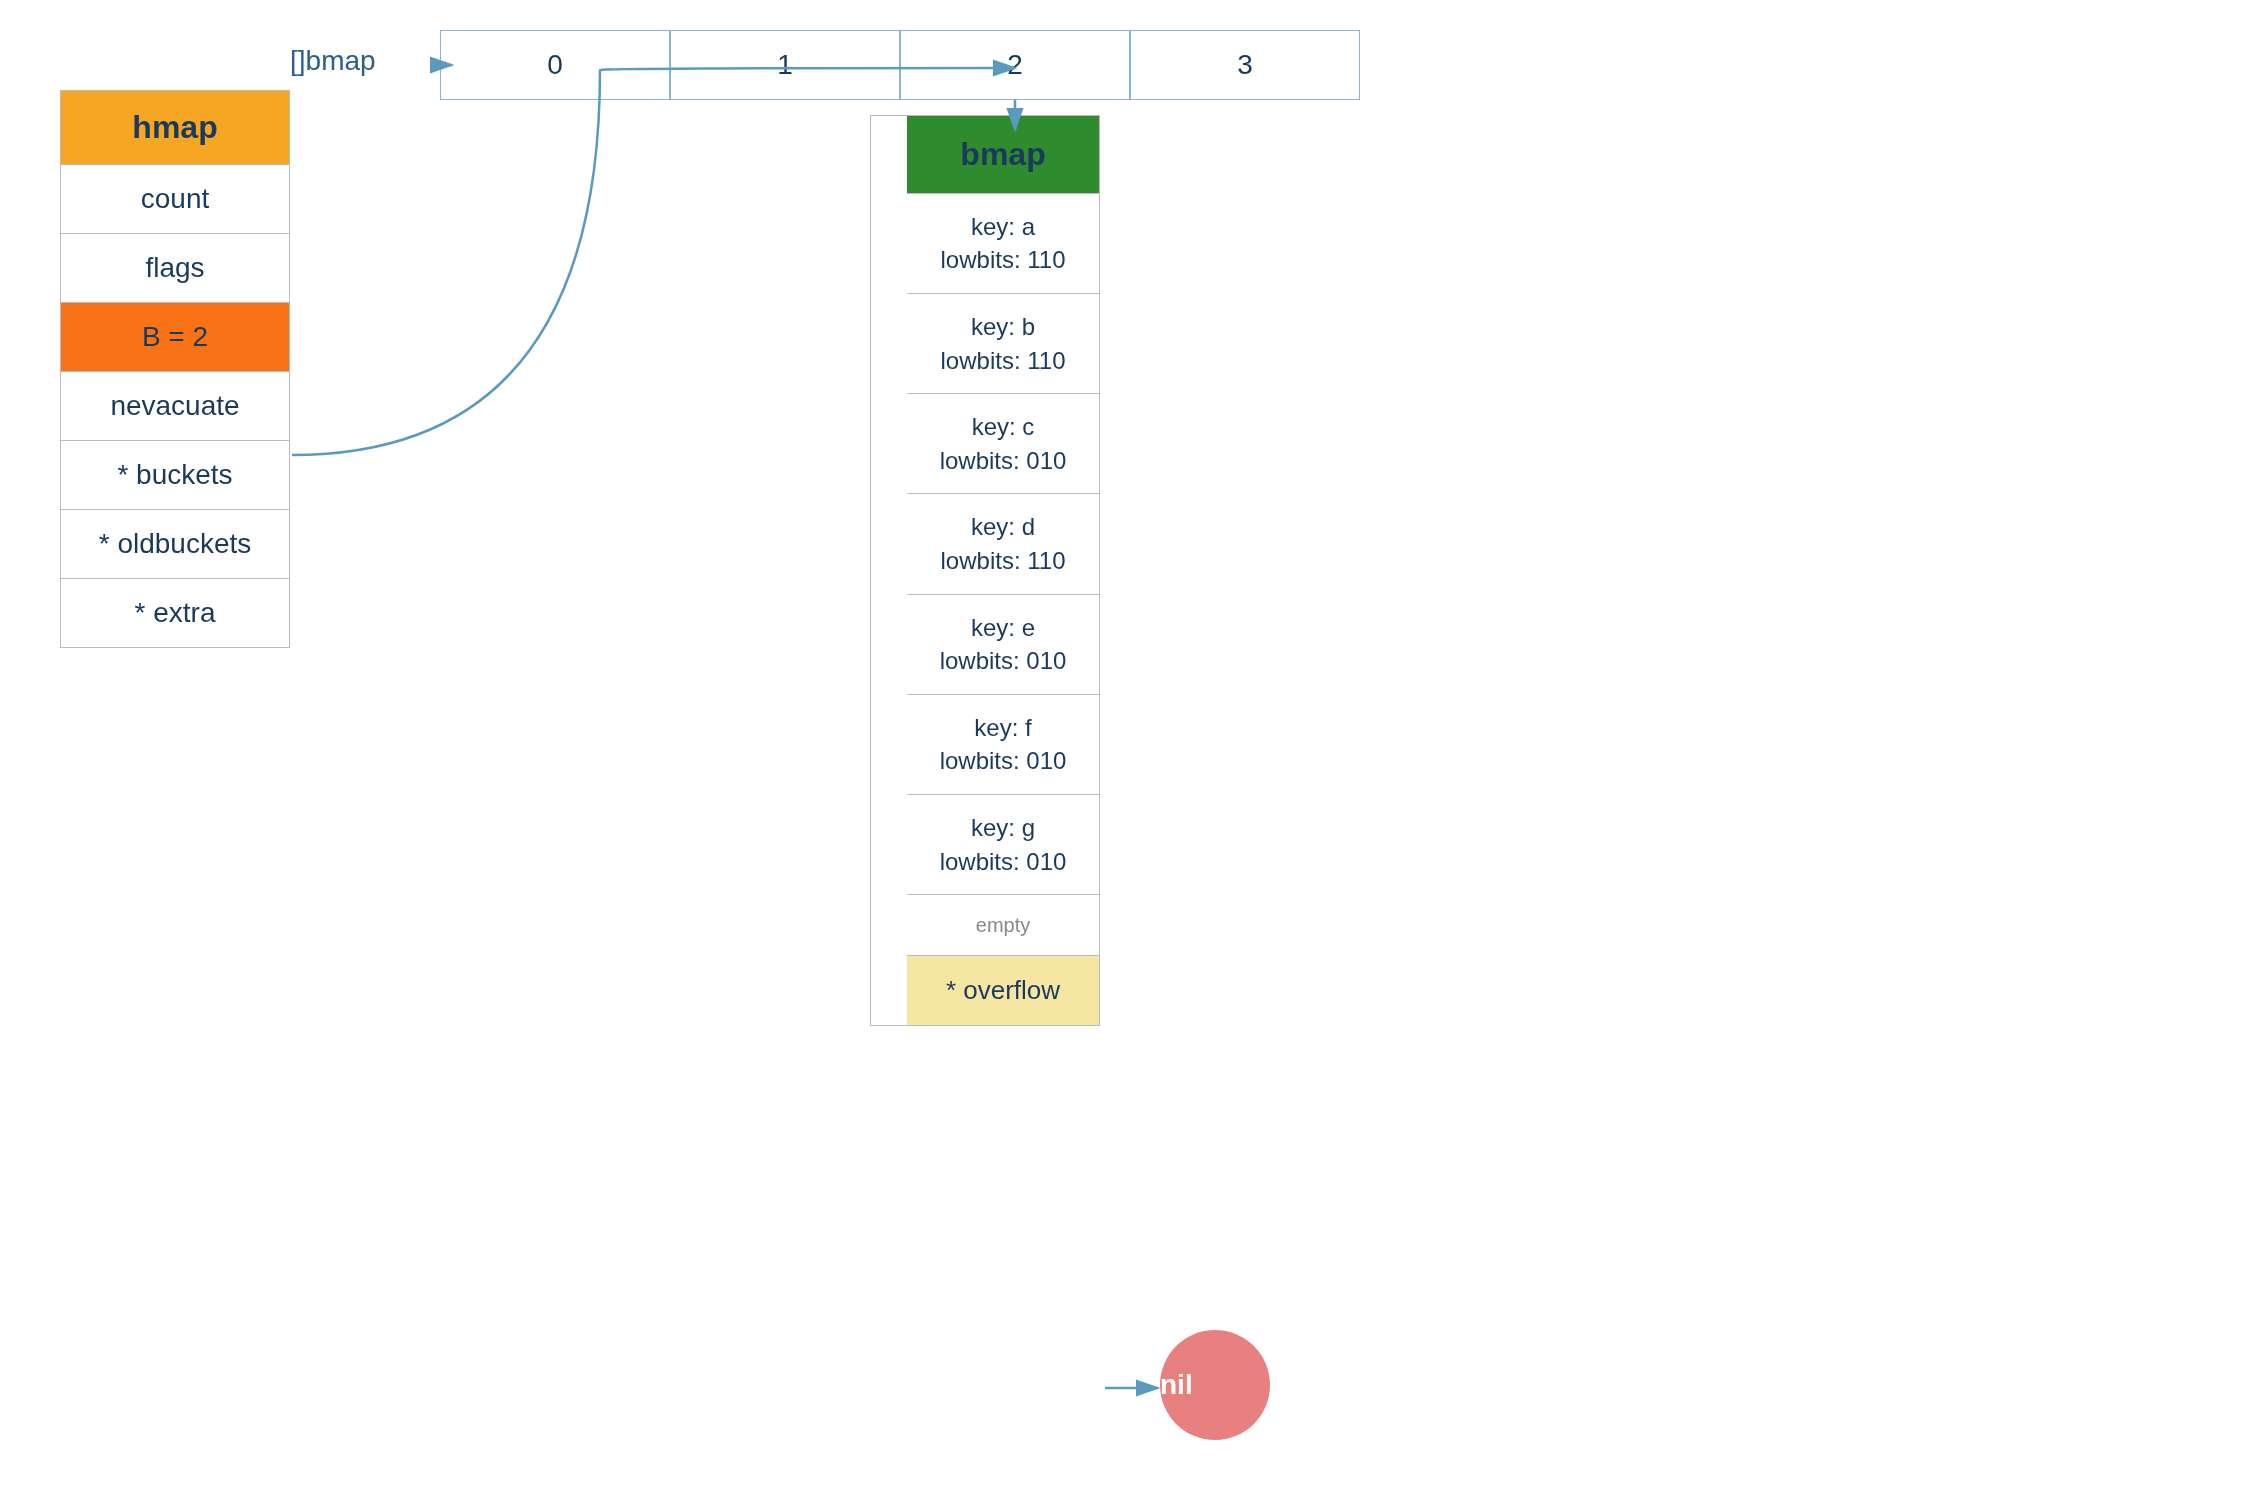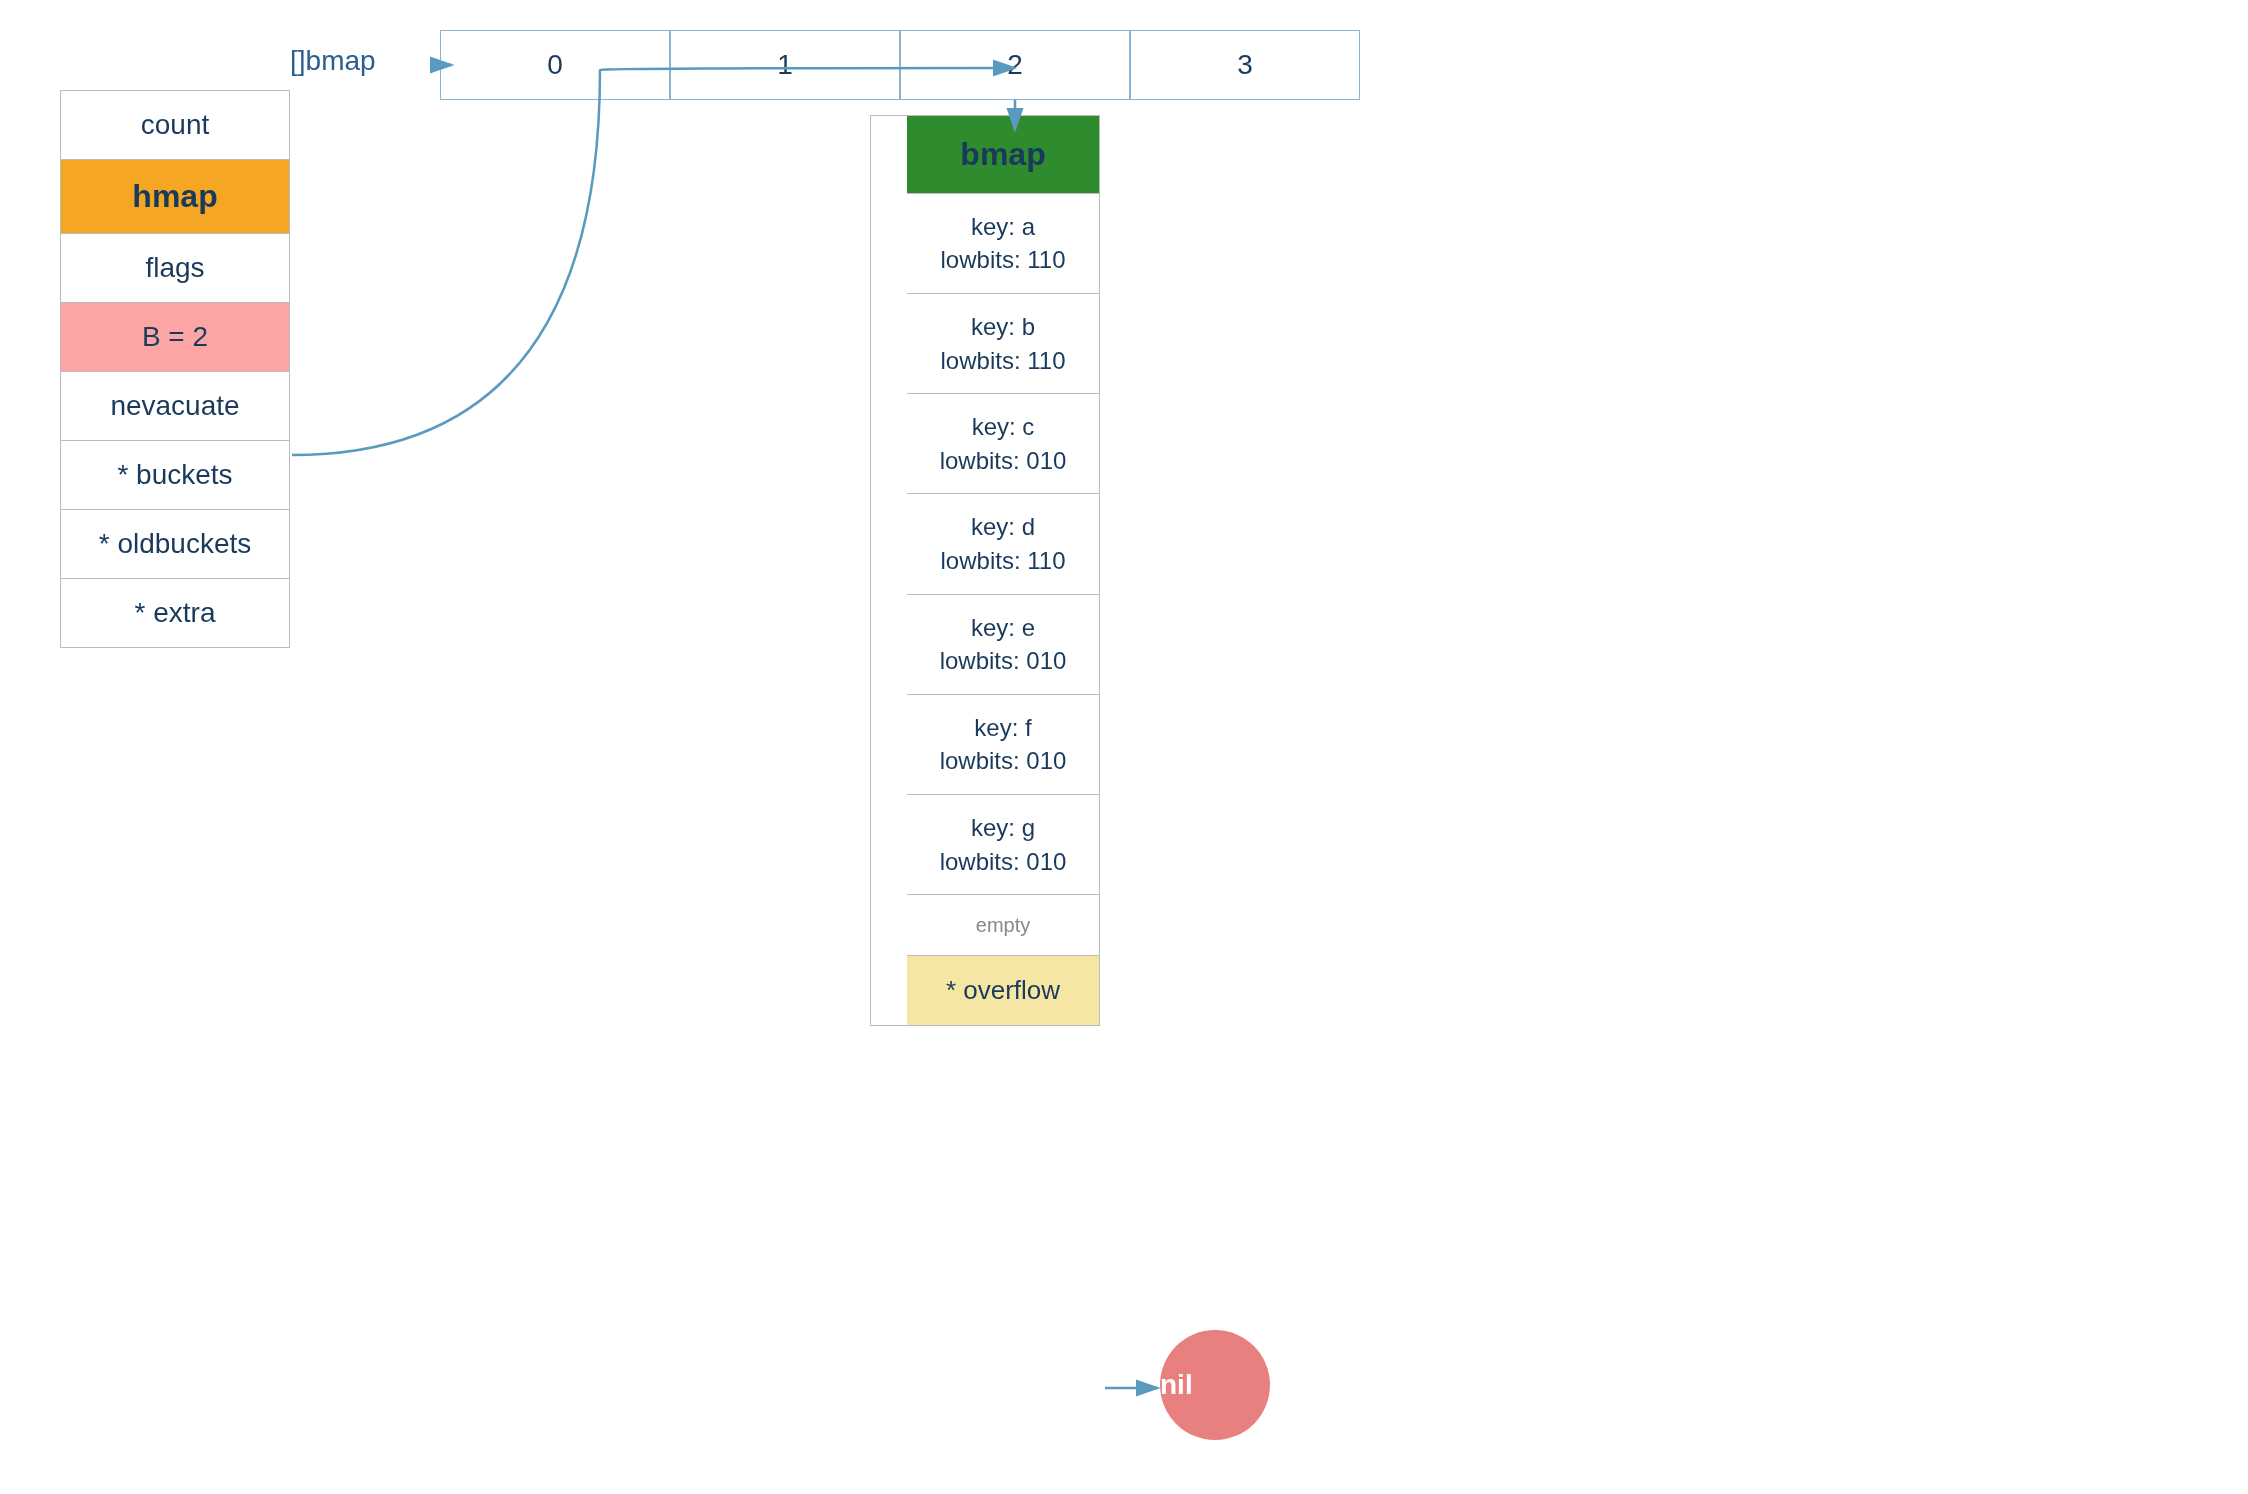--- a/index.html
+++ b/index.html
@@ -39,21 +39,21 @@
       border-bottom: none;
     }
     .hmap-struct .cell.header {
       background: #F5A623;
       color: #1a3a5c;
       font-weight: bold;
       font-size: 32px;
       border-bottom: 1.5px solid #bbb;
     }
     .hmap-struct .cell.highlighted {
-      background: #fca5a5;
+      background: #f97316;
       color: #1a3a5c;
     }
 
     
     .bmap-array {
       position: absolute;
       left: 440px;
       top: 30px;
       display: flex;
     }
@@ -143,22 +143,22 @@
       height: 1494px;
       pointer-events: none;
     }
   </style>
 </head>
 <body>
 
 <div class="diagram-container">
 
   <div class="hmap-struct">
+    <div class="cell header">hmap</div>
     <div class="cell">count</div>
-    <div class="cell header">hmap</div>
     <div class="cell">flags</div>
     <div class="cell highlighted">B = 2</div>
     <div class="cell">nevacuate</div>
     <div class="cell">* buckets</div>
     <div class="cell">* oldbuckets</div>
     <div class="cell">* extra</div>
   </div>
 
   <div class="bmap-label">[]bmap</div>
 

